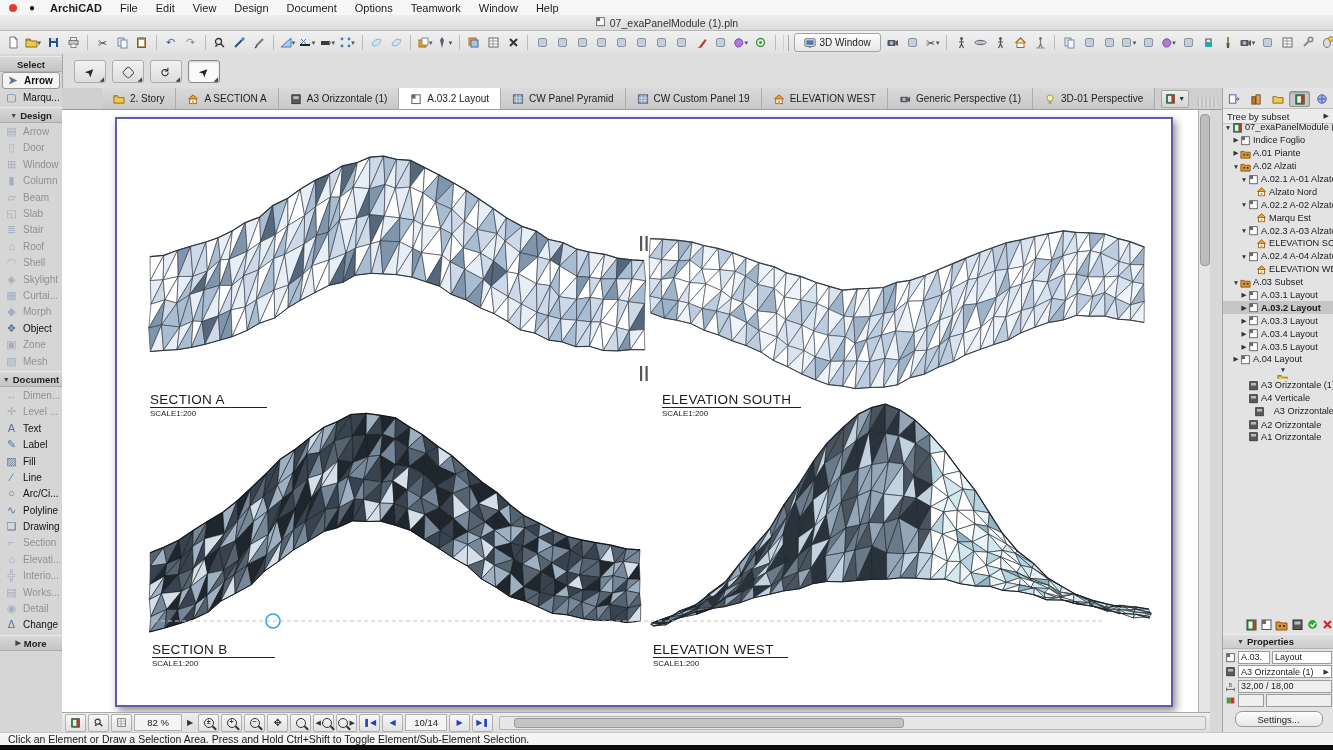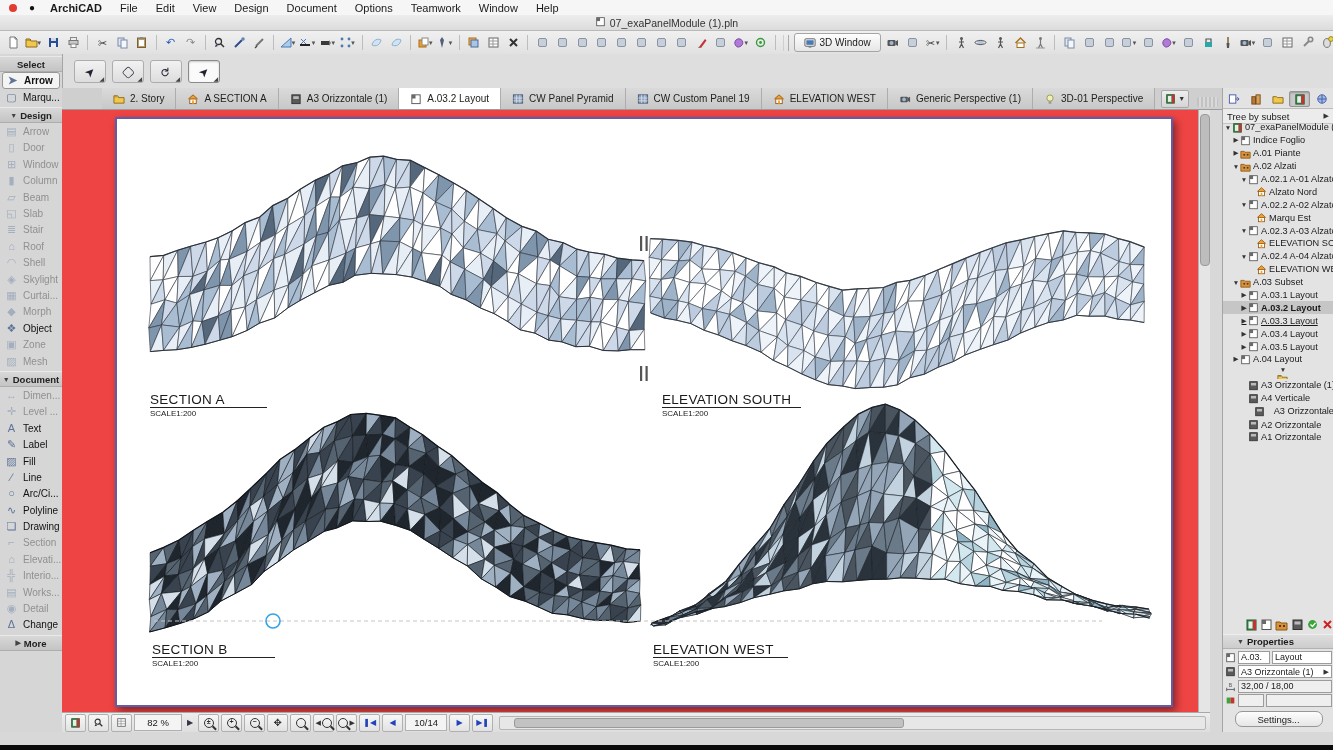--- a/index.html
+++ b/index.html
@@ -53,21 +53,21 @@
            font-weight:bold;font-size:9.5px;color:#222;gap:3px;}
   .tb-header .tri{font-size:7px;color:#444;}
   .tool-item{height:16.4px;display:flex;align-items:center;gap:4px;padding-left:4px;color:#111;font-size:10px;}
   .tool-item .ticon{width:15px;flex:none;text-align:center;font-size:11px;color:#5d7499;line-height:1;}
   .tool-item.disabled{color:#909090;}
   .tool-item.disabled .ticon{color:#a3aebe;}
   .tool-item.selected{background:#f4f4f4;border:1px solid #979797;border-radius:3px;margin:0 2px;
            padding-left:2px;font-weight:bold;height:15px;}
   .tool-label{overflow:hidden;white-space:nowrap;}
   
-  .canvas{position:absolute;left:62px;top:110px;width:1148px;height:602px;background:#ef4444;overflow:hidden;}
+  .canvas{position:absolute;left:62px;top:110px;width:1148px;height:602px;background:#ffffff;overflow:hidden;}
   .page{position:absolute;left:53px;top:7px;width:1054px;height:586px;background:#ffffff;
         border:2px solid #5d5dab;box-shadow:3px 4px 8px rgba(0,0,0,.45);}
   #mesh-svg{position:absolute;left:0;top:0;width:1148px;height:602px;pointer-events:none;}
   .dlabel{position:absolute;color:#1a1a1a;}
   .dlabel .t{font-size:13.5px;letter-spacing:.3px;border-bottom:1.2px solid #222;display:inline-block;}
   .dlabel .s{font-size:8px;margin-top:1px;}
   .vscroll{position:absolute;right:0;top:0;width:11px;height:602px;background:#e5e5e5;border-left:1px solid #b2b2b2;}
   .vscroll .thumb{position:absolute;left:1px;top:4px;width:8px;height:150px;background:#bdbdbd;border:1px solid #9a9a9a;border-radius:4px;}
   
   .bottombar{position:absolute;left:62px;top:712px;width:1148px;height:20px;
@@ -2385,21 +2385,21 @@
         <div class="tree-row selected" style="padding-left: 17px;">
           <span class="exp">▶</span>
           <span class="ticn">
             <svg width="11" height="11" viewBox="0 0 13 13">
               <rect x="2" y="2" width="9" height="9.5" fill="#fff" stroke="#555"></rect>
               <path d="M2 2h4v4H2z" fill="#6a6a6a"></path>
             </svg>
           </span>
           <span>A.03.2 Layout</span>
         </div>
-        <div class="tree-row" style="padding-left: 17px; text-decoration: underline;">
+        <div class="tree-row" style="padding-left: 17px;">
           <span class="exp">▶</span>
           <span class="ticn">
             <svg width="11" height="11" viewBox="0 0 13 13">
               <rect x="2" y="2" width="9" height="9.5" fill="#fff" stroke="#555"></rect>
               <path d="M2 2h4v4H2z" fill="#6a6a6a"></path>
             </svg>
           </span>
           <span>A.03.3 Layout</span>
         </div>
         <div class="tree-row" style="padding-left: 17px;">
@@ -2577,14 +2577,17 @@
               <rect x="6.5" y="3" width="4.5" height="7" fill="#c23333"></rect>
             </svg>
           </span>
         <span class="pfield ro" style="width:20px;"></span>
         <span class="pfield ro" style="flex:1;"></span>
       </div>
       <div class="settings-btn">Settings...</div>
     </div>
   </div>
 
+  <div class="statusbar">
+    <span>Click an Element or Draw a Selection Area. Press and Hold Ctrl+Shift to Toggle Element/Sub-Element Selection.</span>
+  </div>
   <div class="blackstrip"></div>
 </div>
 
 </body></html>

